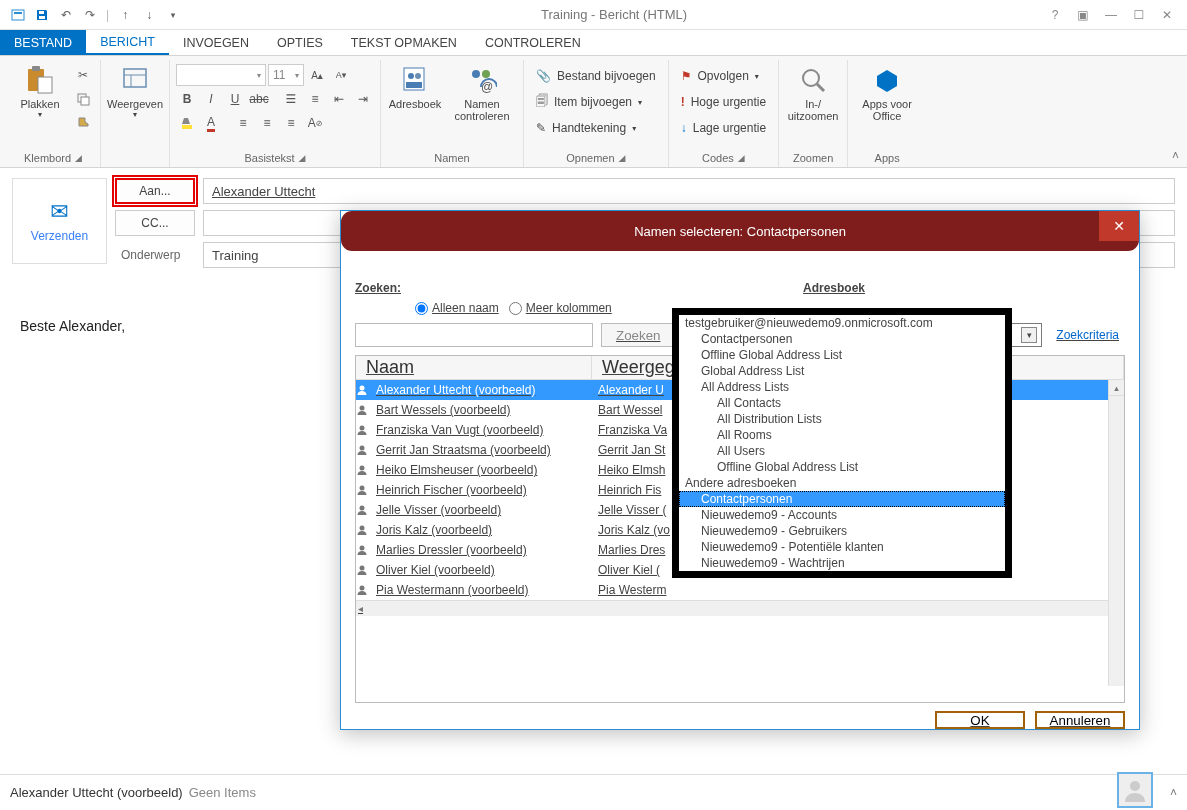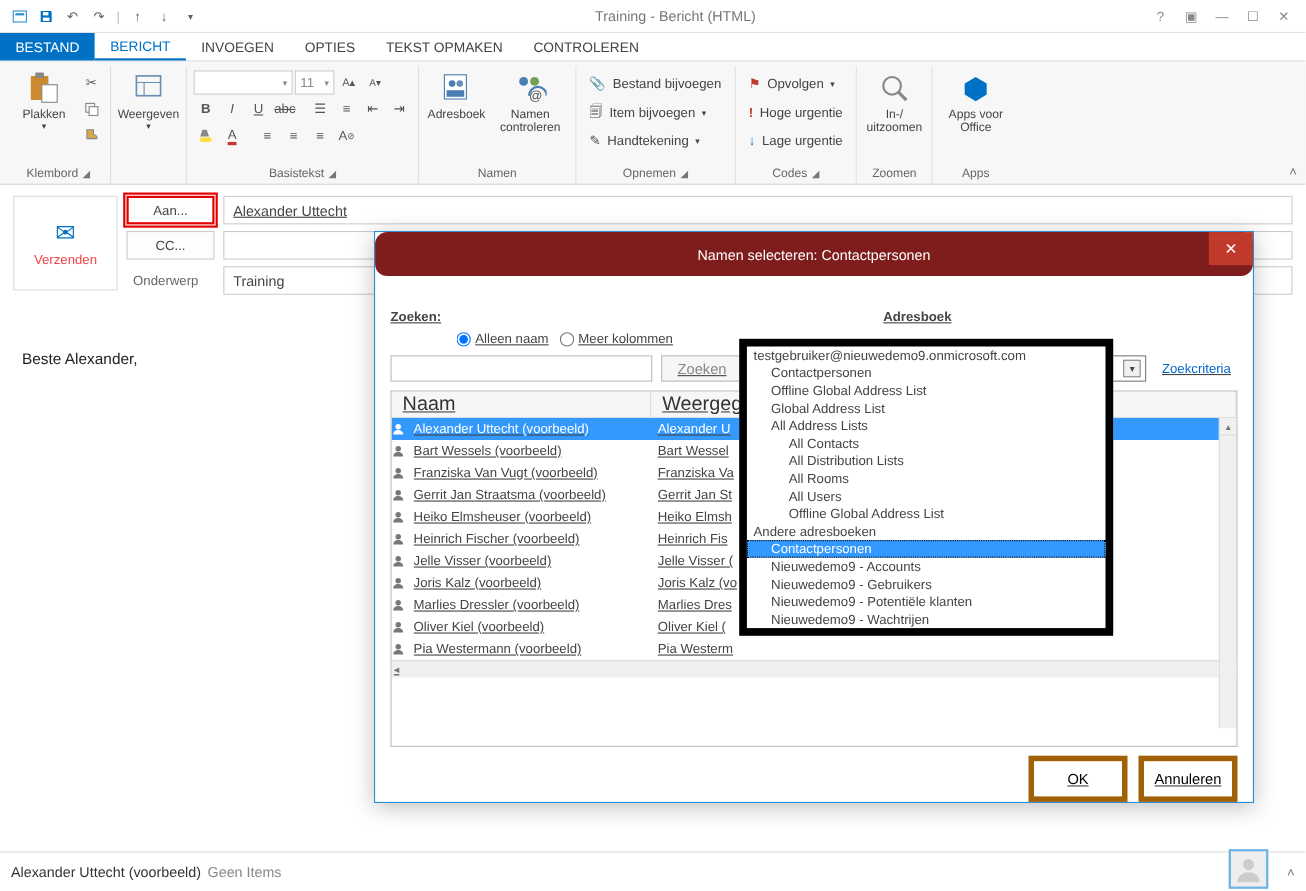--- a/index.html
+++ b/index.html
@@ -37,21 +37,21 @@
 .font-box, .size-box { border:1px solid #ccc; background:#fff; height:22px; display:flex; align-items:center; padding:0 4px; color:#888;}
 .font-box{ width:90px;} .size-box{width:36px;}
 .dlg-launcher{ font-size:9px; color:#777; cursor:pointer;}
 .ribbon-collapse { position:absolute; right:8px; bottom:4px; color:#777; cursor:pointer; font-size:12px;}
 
 
 .compose { padding: 10px 12px; }
 .compose-row { display:flex; align-items:stretch; }
 .send-block { width: 95px; height: 86px; border:1px solid #ddd; display:flex; flex-direction:column; align-items:center; justify-content:center; margin-right:8px; cursor:pointer; }
 .send-block .ico{ font-size:22px; color:#0072c6; }
-.send-block .lbl{ font-size:12px; margin-top:4px; color:#ef4444;}
+.send-block .lbl{ font-size:12px; margin-top:4px; color:#3b82f6;}
 .addr-col { display:flex; flex-direction:column; gap:6px; }
 .addr-btn { width:80px; height:26px; border:1px solid #ccc; background:#fdfdfd; display:flex; align-items:center; justify-content:center; cursor:pointer; font-size:12px; }
 .addr-btn.highlight { outline:2px solid #e30000; outline-offset:1px; border:2px solid #e30000; }
 .subj-label { width:80px; height:26px; display:flex; align-items:center; justify-content:flex-start; padding-left:6px; color:#666; font-size:12px;}
 .field-col { flex:1; display:flex; flex-direction:column; gap:6px; }
 .field { height:26px; border:1px solid #ccc; background:#fff; padding:0 8px; display:flex; align-items:center; font-size:13px; }
 .field.to-field span{ text-decoration:underline; }
 .body-area { padding: 40px 20px; font-size:14px; color:#222; }
 
 
@@ -89,21 +89,21 @@
 .lrow .dn{ flex:1; white-space:nowrap; overflow:hidden; padding-left:6px;}
 .list-scroll-h{ height:16px; background:#f0f0f0; border-top:1px solid #ddd; display:flex; align-items:center; justify-content:space-between; padding:0 2px; color:#777; font-size:10px;}
 .list-scroll-v{ position:absolute; right:0; top:24px; bottom:16px; width:16px; background:#f0f0f0; border-left:1px solid #ddd;}
 .sv-btn{ height:16px; display:flex; align-items:center; justify-content:center; color:#777; font-size:9px; border-bottom:1px solid #ddd;}
 .recip-rows{ display:flex; flex-direction:column; gap:6px; }
 .recip-row{ display:flex; align-items:center; gap:10px;}
 .recip-btn{ width:86px; height:26px; border:1px solid #888; background:#fff; cursor:pointer; font-size:12px;}
 .recip-btn.active{ border:1px solid #2a8dd4; box-shadow:inset 0 0 0 1px #8cc3ea;}
 .recip-field{ flex:1; height:26px; border:1px solid #bbb;}
 .dlg-footer{ display:flex; justify-content:flex-end; gap:10px; }
-.dlg-footer button{ width:90px; height:42px; border:5px solid #a16207; background:#fff; cursor:pointer;}
+.dlg-footer button{ width:90px; height:18px; border:2px solid #a16207; background:#fff; cursor:pointer;}
 
 
 .dropdown { position:absolute; left:672px; top:308px; width:340px; background:#fff; border:7px solid #000000; font-size:12px; z-index:50; }
 .dd-item{ padding:1px 6px; cursor:pointer; white-space:nowrap;}
 .dd-item.indent1{ padding-left:22px; }
 .dd-item.indent2{ padding-left:38px; }
 .dd-item.sel-dotted{ outline:1px dotted #000; outline-offset:-1px; background:#3399ff; color:#fff;}
 
 svg{ display:block; }
 .clr-blue{ color:#0072c6; } .clr-red{ color:#c0392b;}

